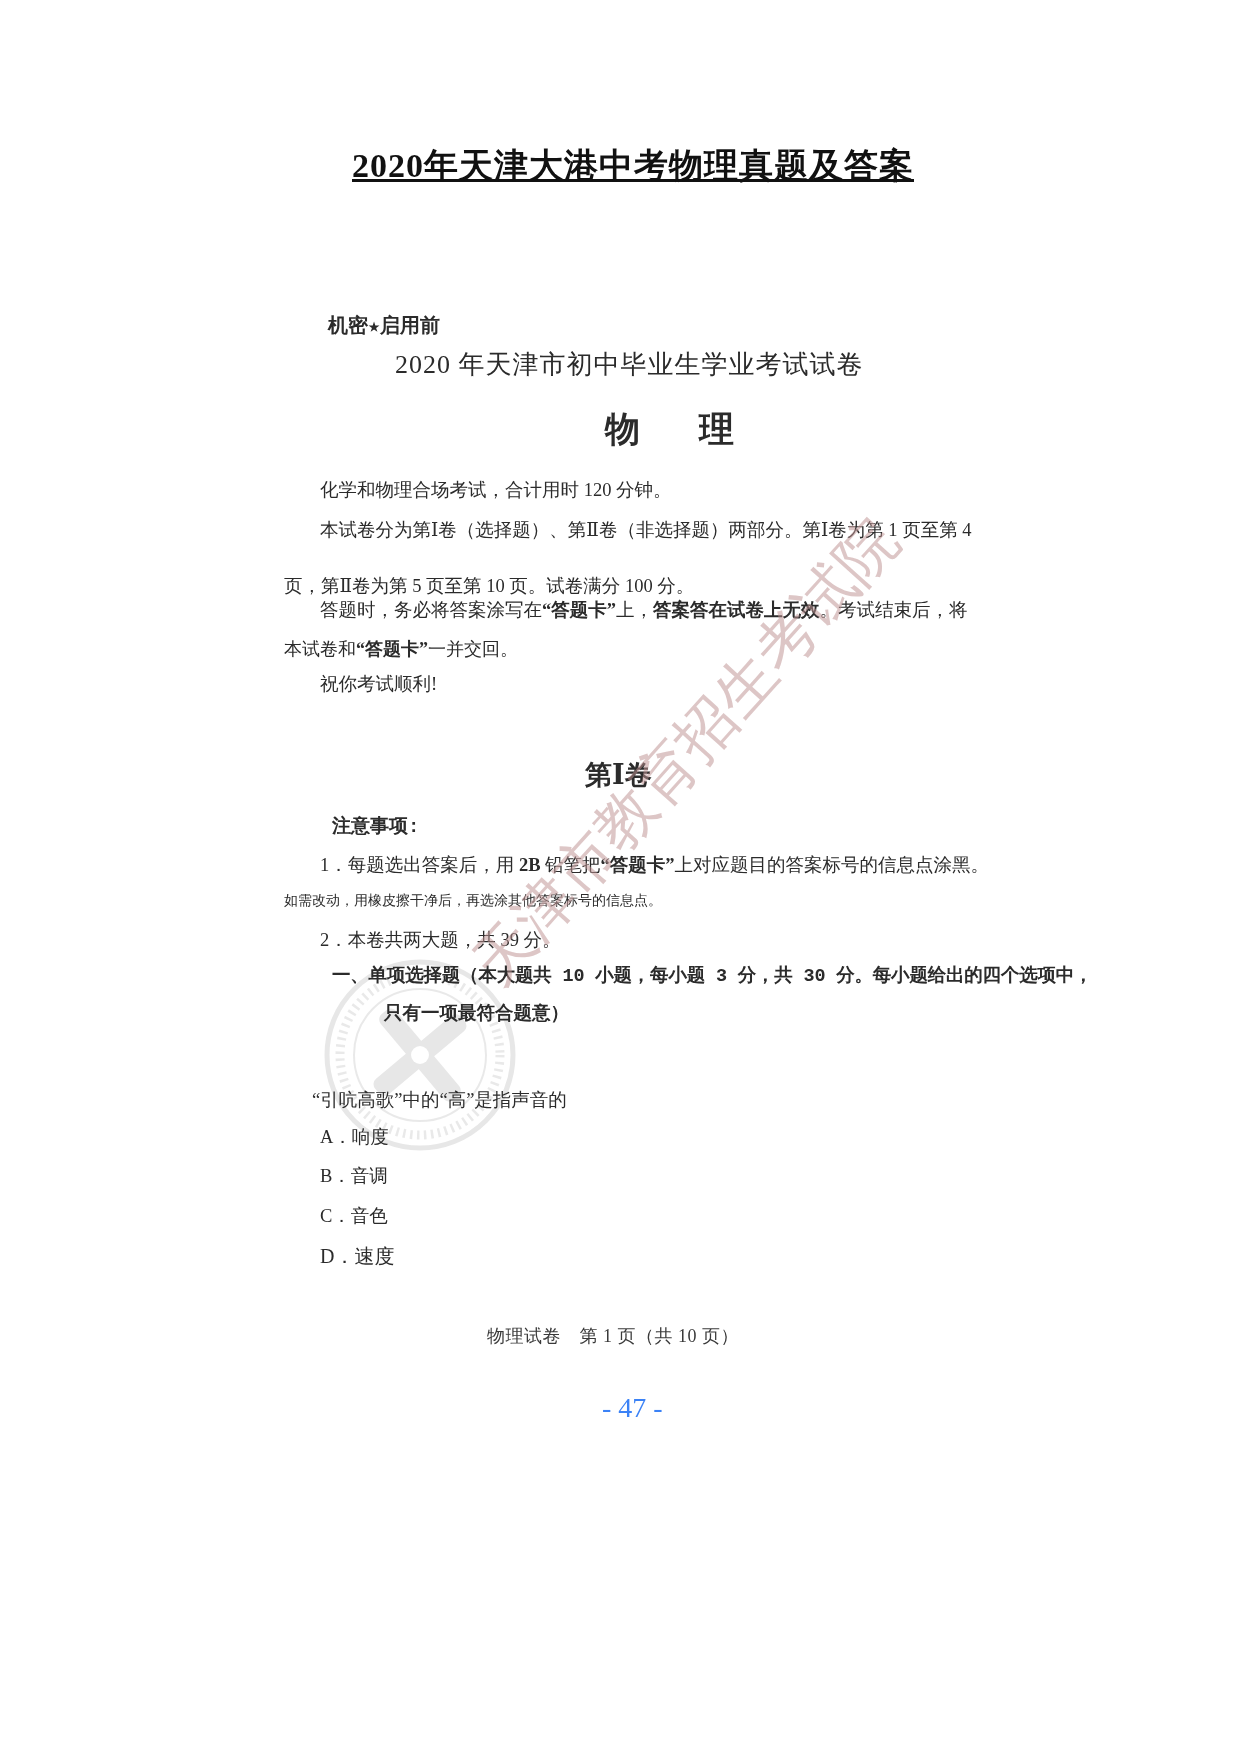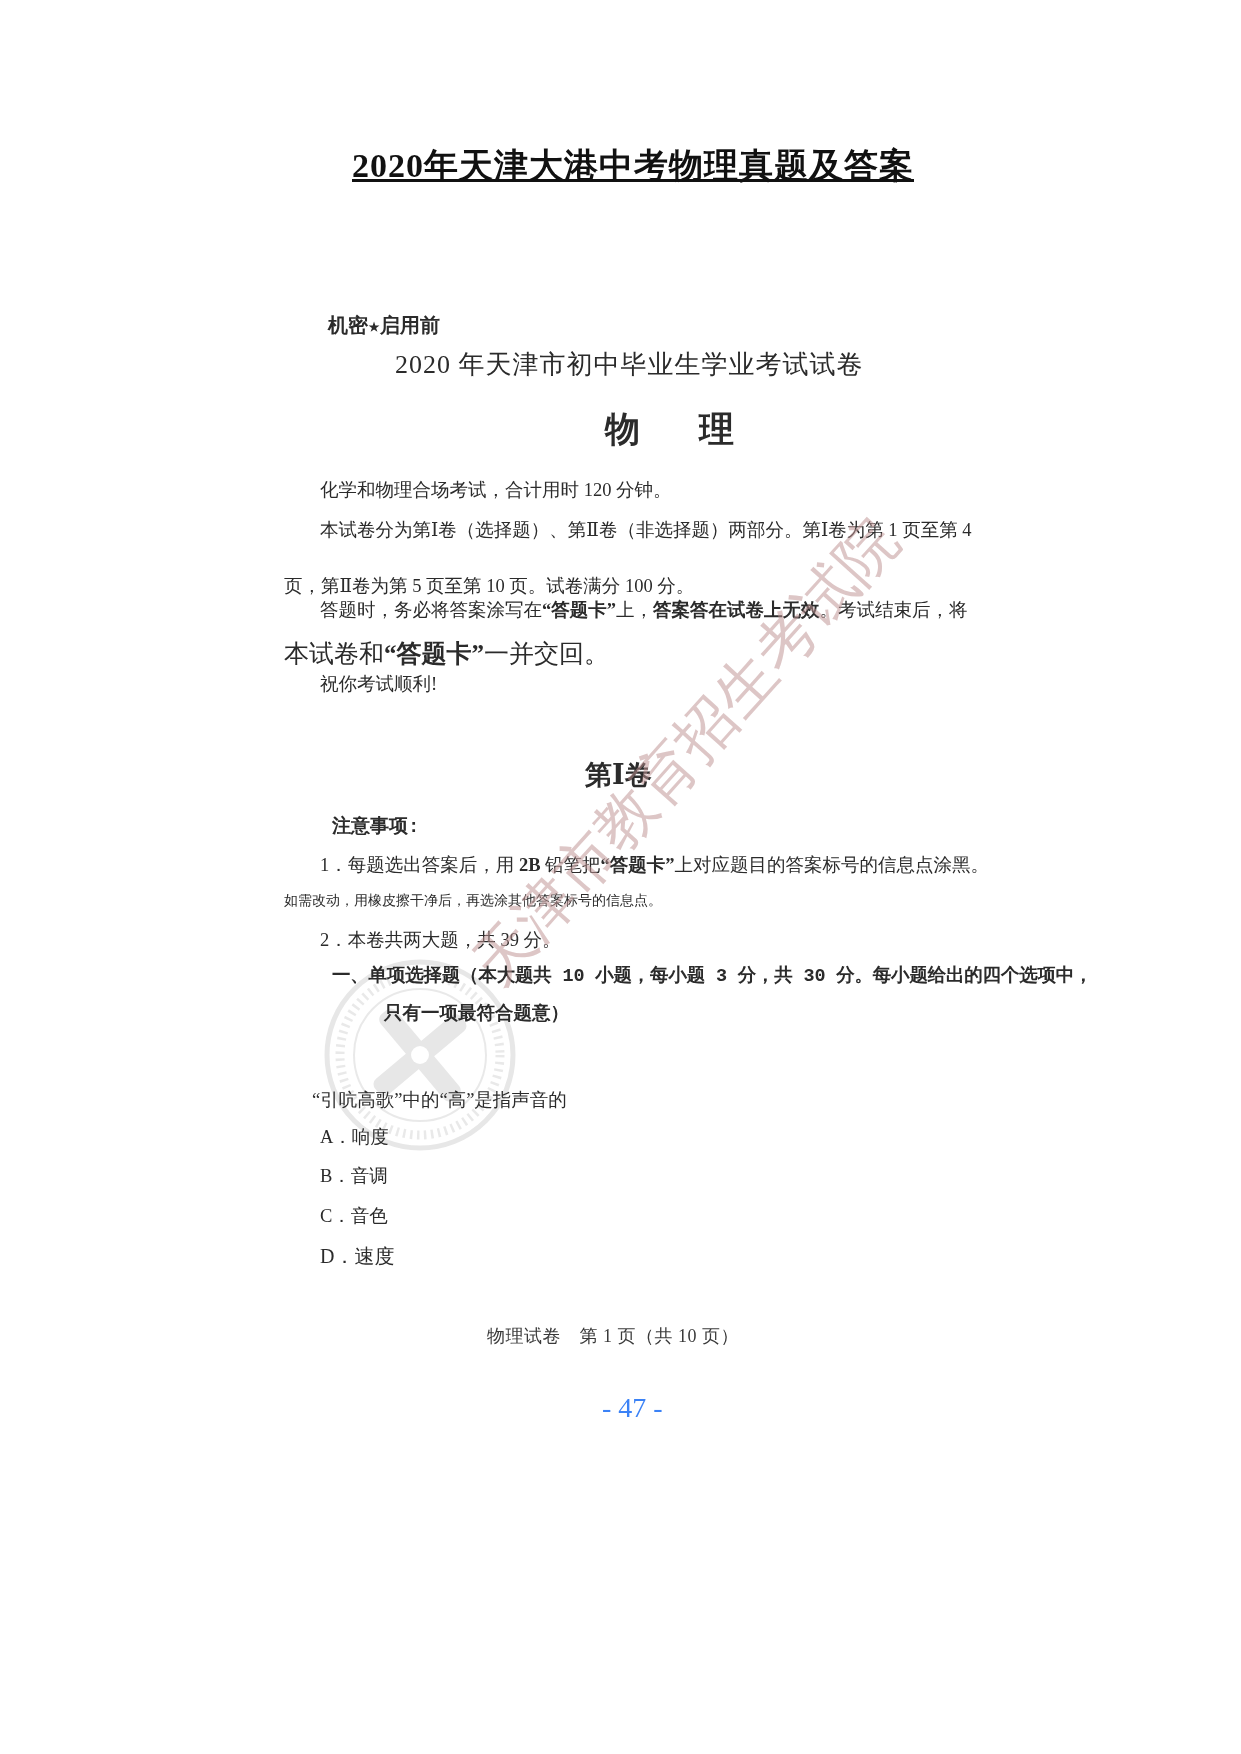--- a/index.html
+++ b/index.html
@@ -19,21 +19,21 @@
 
   .doc-title{left:352px;top:146px;font-size:34px;font-weight:bold;letter-spacing:1px;color:#111;text-decoration:underline;}
   .security{left:280px;top:315px;font-size:20px;font-weight:bold;}
   .exam-title{left:395px;top:350px;font-size:26px;letter-spacing:1px;}
   .subject{left:557px;top:412px;font-size:35px;font-weight:bold;letter-spacing:12px;}
 
   .p1 {left:320px;top:480px;font-size:18.5px;}
   .p2a{left:320px;top:520px;font-size:18.5px;}
   .p2b{left:284px;top:576px;font-size:18.5px;}
   .p3a{left:320px;top:600px;font-size:18.5px;}
-  .p3b{left:284px;top:639px;font-size:25px;text-align:center;}
+  .p3b{left:284px;top:639px;font-size:18px;text-align:center;}
   .wish{left:320px;top:674px;font-size:18.5px;}
 
   .vol1{left:585px;top:760px;font-size:27px;font-weight:bold;}
   .notes-h{left:284px;top:816px;font-size:19px;font-weight:bold;}
   .n1a{left:320px;top:855px;font-size:18.5px;}
   .n1b{left:284px;top:893px;font-size:14px;}
   .n2 {left:320px;top:930px;font-size:18.5px;}
   .s1a{left:284px;top:966px;font-size:18.5px;font-weight:bold;letter-spacing:-0.2px;}
   .s1b{left:336px;top:1004px;font-size:18.5px;font-weight:bold;}
   .q1a{left:284px;top:1050px;font-size:18.5px;letter-spacing:-0.2px;}

